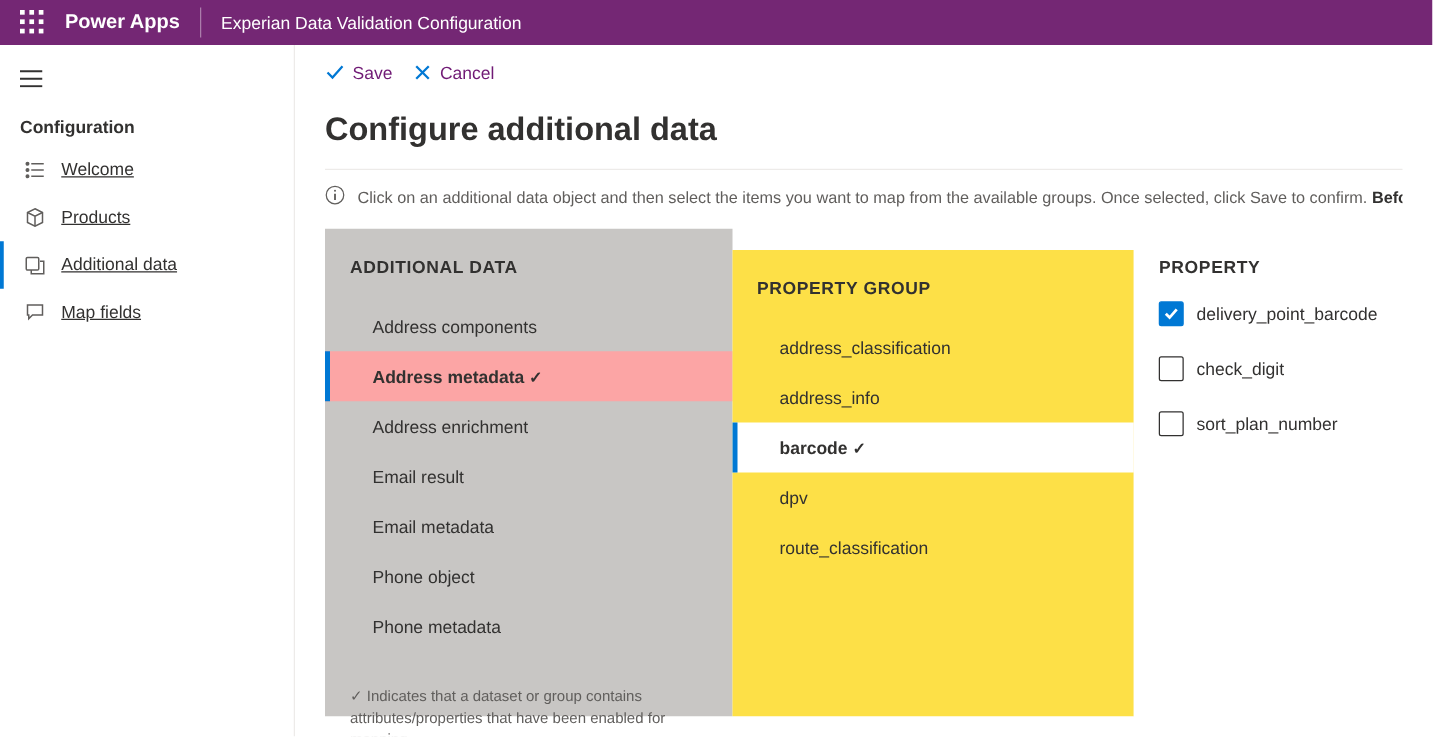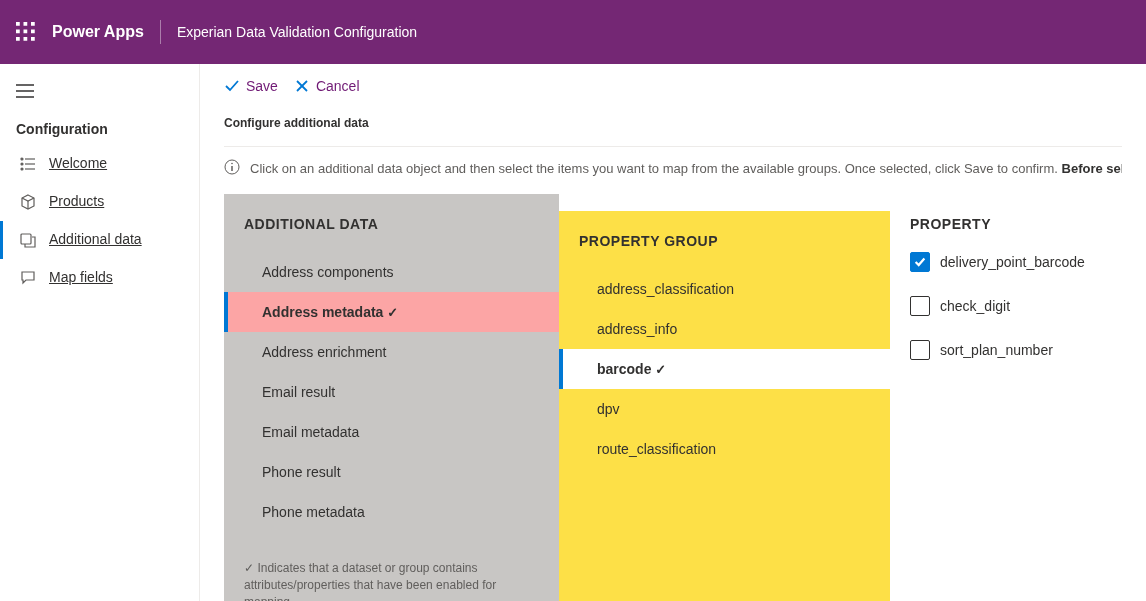--- a/index.html
+++ b/index.html
@@ -12,21 +12,21 @@
   font-size: 14px;
   color: #323130;
   background: #fff;
   width: 1146px;
   height: 601px;
   overflow: hidden;
 }
 .topbar {
   background: #742774;
   color: #fff;
-  height: 64px;
+  height: 36px;
   display: flex;
   align-items: center;
   padding: 0 16px;
 }
 .topbar .waffle {
   width: 20px;
   height: 20px;
   margin-right: 16px;
   cursor: pointer;
 }
@@ -42,21 +42,21 @@
 }
 .topbar .appname {
   font-size: 14px;
   font-weight: 400;
 }
 .main {
   display: flex;
   height: calc(601px - 48px);
 }
 .sidebar {
-  width: 200px;
+  width: 236px;
   border-right: 1px solid #edebe9;
   padding-top: 12px;
   flex-shrink: 0;
 }
 .sidebar .hamburger {
   padding: 8px 16px;
   cursor: pointer;
 }
 .sidebar .section-title {
   padding: 12px 16px 8px;
@@ -107,21 +107,21 @@
 }
 .toolbar .tb-btn svg { width: 16px; height: 16px; }
 .body-area {
   padding: 0 24px 16px;
   flex: 1;
   overflow: hidden;
   display: flex;
   flex-direction: column;
 }
 .page-heading {
-  font-size: 12px;
+  font-size: 26px;
   font-weight: 600;
   color: #323130;
   padding: 8px 0 16px;
 }
 .infobar {
   display: flex;
   align-items: center;
   gap: 10px;
   padding: 12px 0 16px;
   border-top: 1px solid #edebe9;
@@ -323,21 +323,21 @@
       <div class="panels">
 
         <div class="panel col-a">
           <div class="panel-header">ADDITIONAL DATA</div>
           <div class="panel-list" id="col-a-list">
               <div class="item">Address components</div>
               <div class="item selected">Address metadata <span class="check-mark">✓</span></div>
               <div class="item">Address enrichment</div>
               <div class="item">Email result</div>
               <div class="item">Email metadata</div>
-              <div class="item">Phone result</div>
+              <div class="item">Phone object</div>
               <div class="item">Phone metadata</div>
             </div>
           <div class="footnote">✓ Indicates that a dataset or group contains attributes/properties that have been enabled for mapping</div>
         </div>
 
         <div class="panel col-b">
           <div class="panel-header">PROPERTY GROUP</div>
           <div class="panel-list" id="col-b-list">
               <div class="item">address_classification</div>
               <div class="item">address_info</div>

